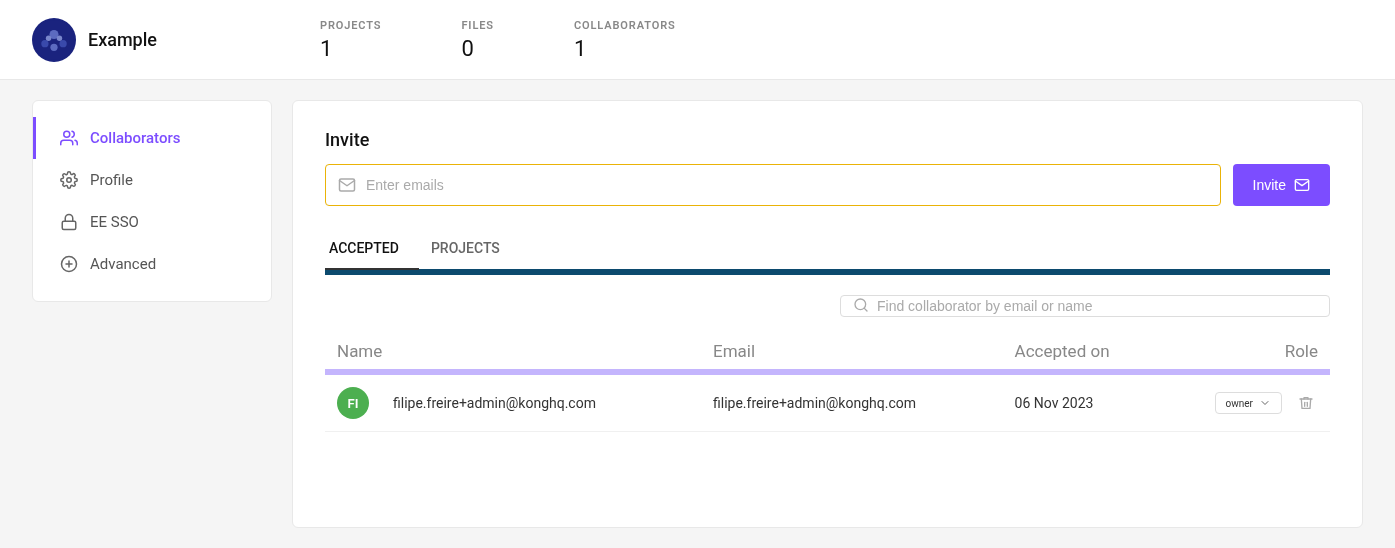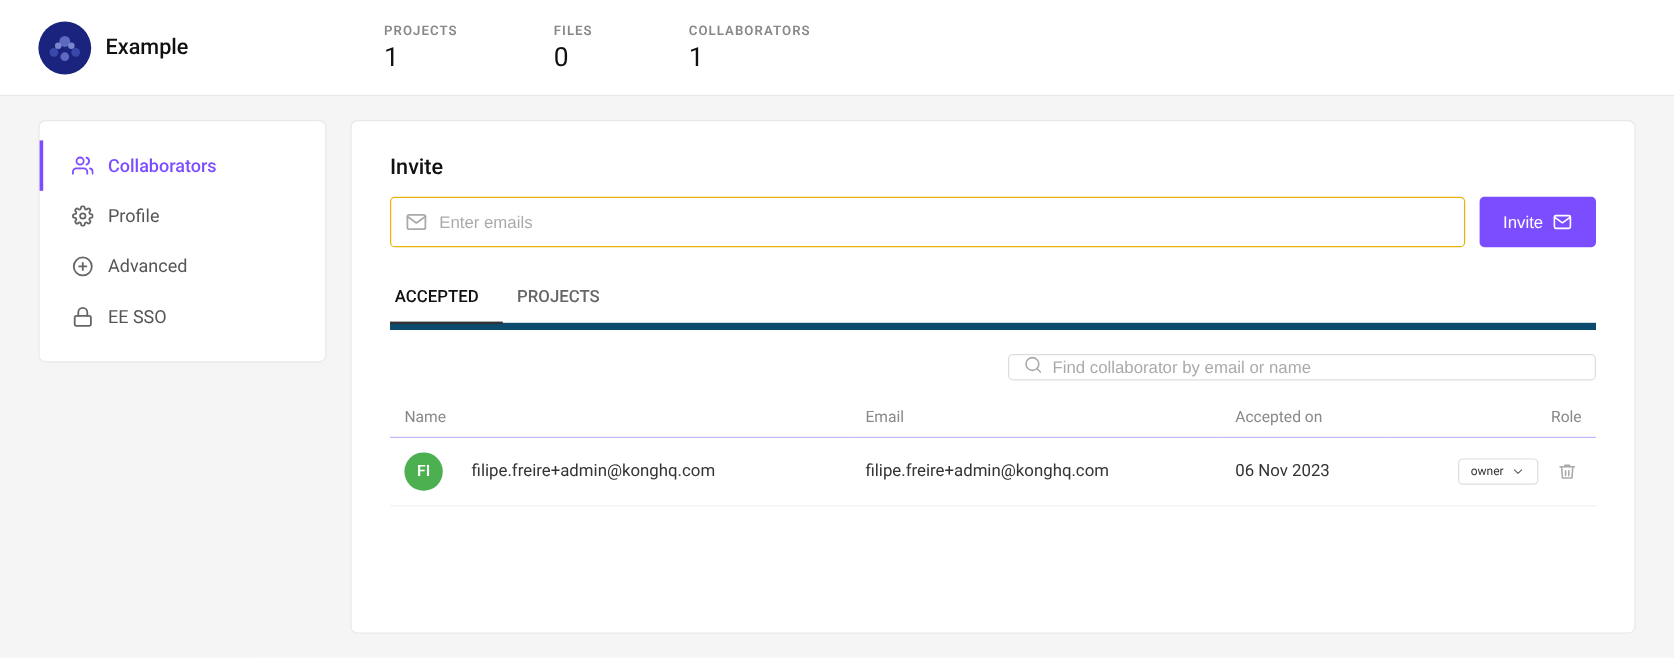--- a/index.html
+++ b/index.html
@@ -227,25 +227,25 @@
       color: #aaa;
     }
 
     
     .collab-table {
       width: 100%;
       border-collapse: collapse;
     }
     .collab-table th {
       text-align: left;
-      font-size: 13px;
+      font-size: 17px;
       font-weight: 400;
       color: #888;
       padding: 8px 12px;
-      border-bottom: 1px solid #c4b5fd;
+      border-bottom: 6px solid #c4b5fd;
     }
     .collab-table td {
       padding: 12px 12px;
       border-bottom: 1px solid #f0f0f0;
       font-size: 14px;
       color: #333;
     }
     .user-row {
       display: flex;
       align-items: center;
@@ -347,35 +347,35 @@
         <svg width="18" height="18" viewBox="0 0 24 24" fill="none" stroke="#666" stroke-width="2" stroke-linecap="round" stroke-linejoin="round">
           <circle cx="12" cy="12" r="3"></circle>
           <path d="M19.4 15a1.65 1.65 0 0 0 .33 1.82l.06.06a2 2 0 0 1-2.83 2.83l-.06-.06a1.65 1.65 0 0 0-1.82-.33 1.65 1.65 0 0 0-1 1.51V21a2 2 0 0 1-4 0v-.09A1.65 1.65 0 0 0 9 19.4a1.65 1.65 0 0 0-1.82.33l-.06.06a2 2 0 0 1-2.83-2.83l.06-.06A1.65 1.65 0 0 0 4.68 15a1.65 1.65 0 0 0-1.51-1H3a2 2 0 0 1 0-4h.09A1.65 1.65 0 0 0 4.6 9a1.65 1.65 0 0 0-.33-1.82l-.06-.06a2 2 0 0 1 2.83-2.83l.06.06A1.65 1.65 0 0 0 9 4.68a1.65 1.65 0 0 0 1-1.51V3a2 2 0 0 1 4 0v.09a1.65 1.65 0 0 0 1 1.51 1.65 1.65 0 0 0 1.82-.33l.06-.06a2 2 0 0 1 2.83 2.83l-.06.06A1.65 1.65 0 0 0 19.4 9a1.65 1.65 0 0 0 1.51 1H21a2 2 0 0 1 0 4h-.09a1.65 1.65 0 0 0-1.51 1z"></path>
         </svg>
       </span>
       <span class="sidebar-item-label">Profile</span>
     </div>
     <div class="sidebar-item">
       <span class="icon">
         <svg width="18" height="18" viewBox="0 0 24 24" fill="none" stroke="#666" stroke-width="2" stroke-linecap="round" stroke-linejoin="round">
+          <rect x="3" y="11" width="18" height="11" rx="2" ry="2"></rect>
+          <path d="M7 11V7a5 5 0 0 1 10 0v4"></path>
+        </svg>
+      </span>
+      <span class="sidebar-item-label">EE SSO</span>
+    </div>
+    <div class="sidebar-item">
+      <span class="icon">
+        <svg width="18" height="18" viewBox="0 0 24 24" fill="none" stroke="#666" stroke-width="2" stroke-linecap="round" stroke-linejoin="round">
           <circle cx="12" cy="12" r="10"></circle>
           <line x1="12" y1="8" x2="12" y2="16"></line>
           <line x1="8" y1="12" x2="16" y2="12"></line>
         </svg>
       </span>
       <span class="sidebar-item-label">Advanced</span>
-    </div>
-    <div class="sidebar-item">
-      <span class="icon">
-        <svg width="18" height="18" viewBox="0 0 24 24" fill="none" stroke="#666" stroke-width="2" stroke-linecap="round" stroke-linejoin="round">
-          <rect x="3" y="11" width="18" height="11" rx="2" ry="2"></rect>
-          <path d="M7 11V7a5 5 0 0 1 10 0v4"></path>
-        </svg>
-      </span>
-      <span class="sidebar-item-label">EE SSO</span>
     </div>
   </div>
 
   <div class="content-panel">
 
     <div class="invite-title">Invite</div>
     <div class="invite-row">
       <div class="invite-input-wrap">
         <span class="mail-icon">
           <svg width="18" height="18" viewBox="0 0 24 24" fill="none" stroke="#aaa" stroke-width="2" stroke-linecap="round" stroke-linejoin="round">

